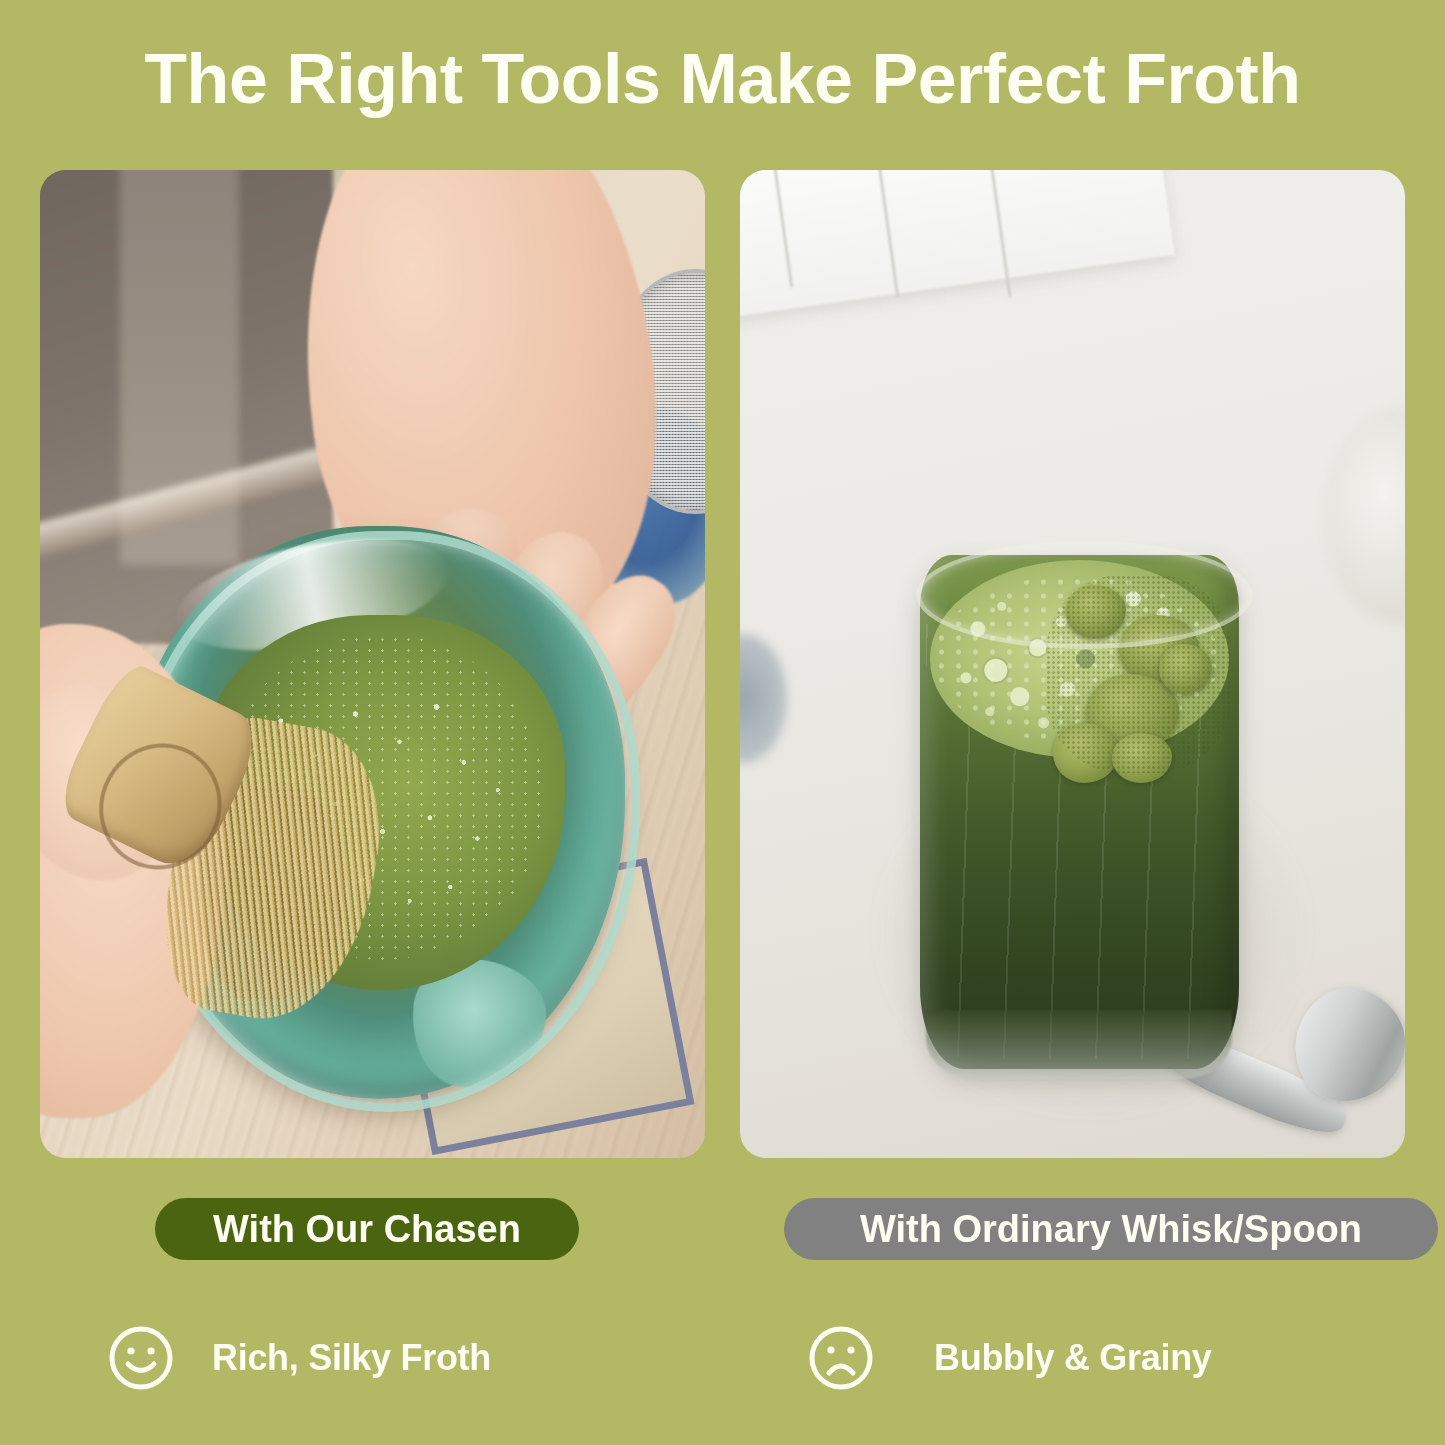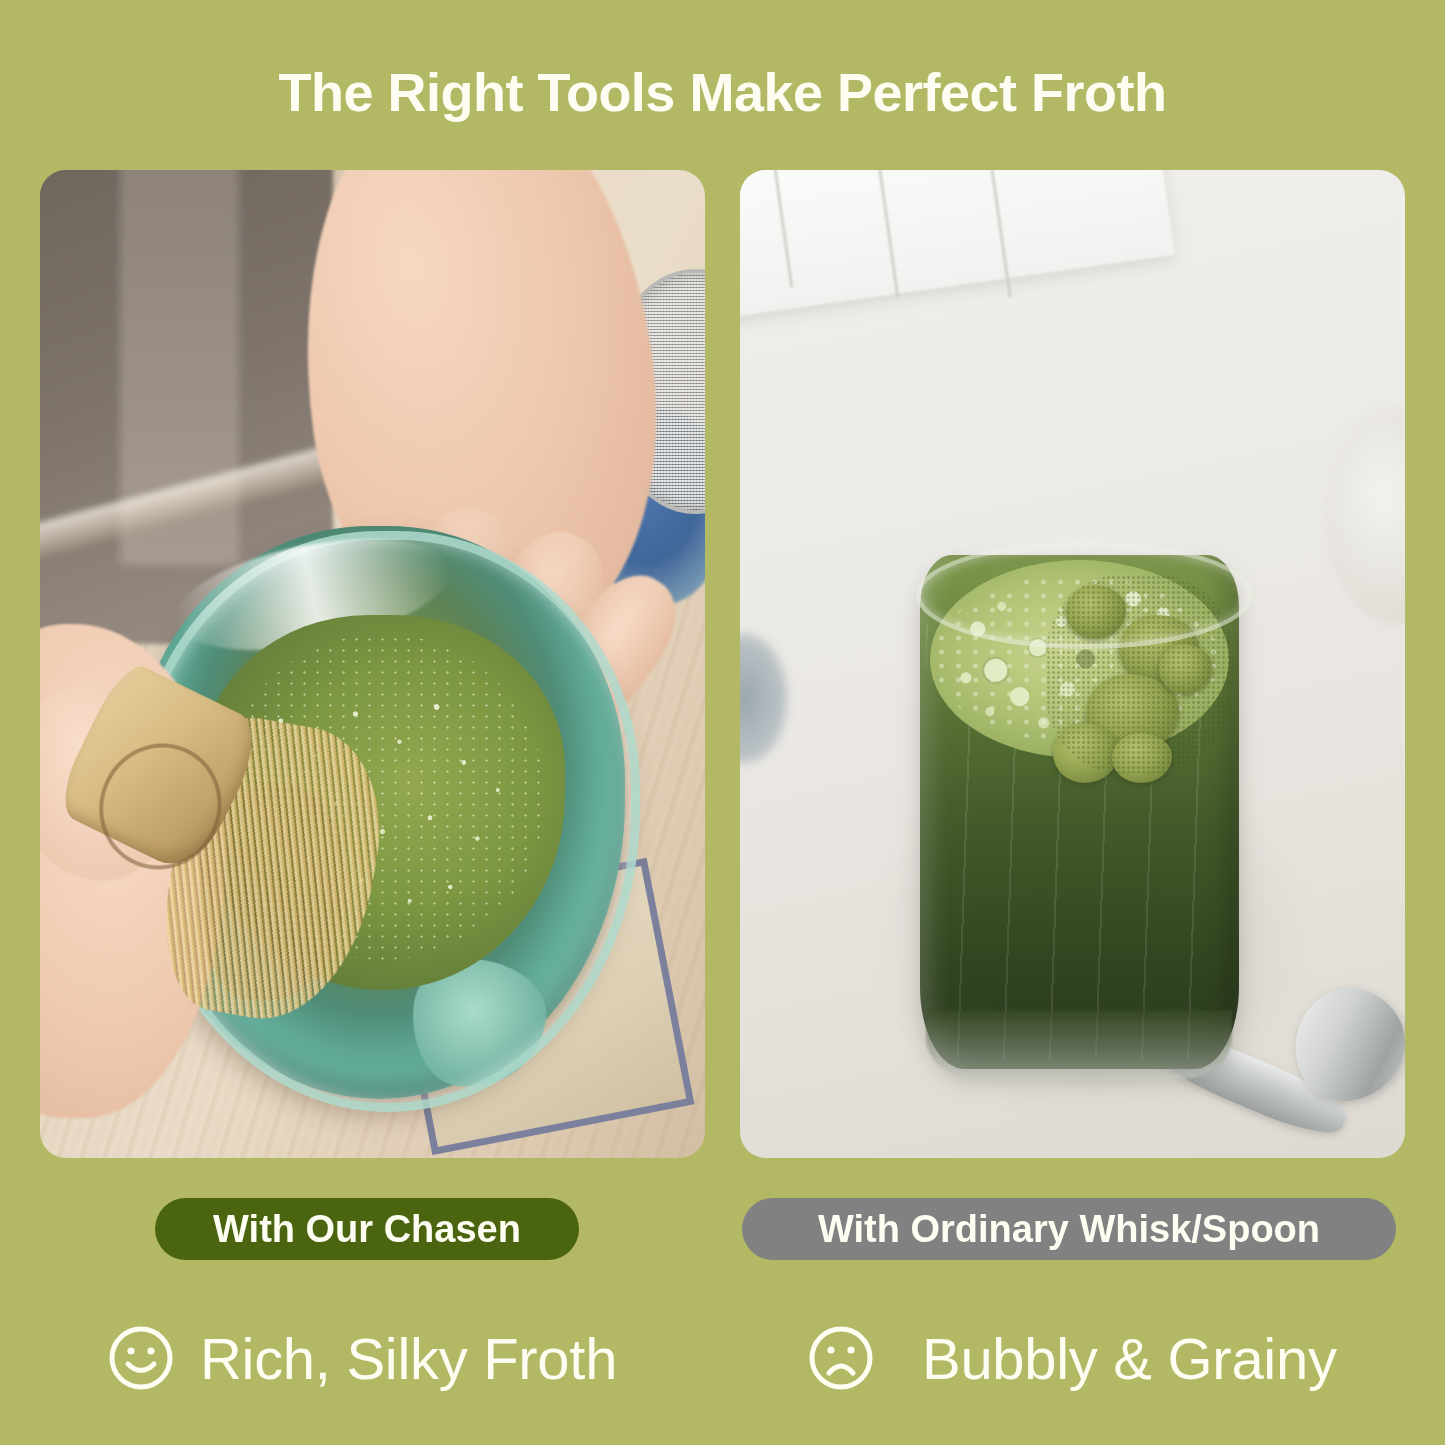--- a/index.html
+++ b/index.html
@@ -19,24 +19,24 @@
     width: 1445px;
     height: 1445px;
     background: #b2b864;
     overflow: hidden;
   }
 
   
   .headline {
     position: absolute;
     left: 0;
-    top: 50px;
+    top: 37px;
     width: 1445px;
     text-align: center;
-    font-size: 54px;
+    font-size: 70px;
     line-height: 84px;
     font-weight: bold;
     color: #fdfdf2;
     letter-spacing: -0.5px;
     white-space: nowrap;
   }
 
   
   .panel {
     position: absolute;
@@ -541,21 +541,21 @@
     font-size: 38px;
     font-weight: bold;
     white-space: nowrap;
   }
   .pill-good {
     left: 155px;
     width: 424px;
     background: #4b6410;
   }
   .pill-bad {
-    left: 742px;
+    left: 784px;
     width: 654px;
     background: #808180;
   }
 
   
   .result {
     position: absolute;
     top: 1312px;
     height: 92px;
     display: flex;
@@ -567,25 +567,26 @@
 
   .face {
     position: relative;
     width: 66px;
     height: 66px;
     flex: 0 0 auto;
   }
   .face svg { display: block; }
 
   .result-text {
-    font-size: 58px;
-    font-weight: normal;
+    font-size: 36px;
+    font-weight: bold;
     color: #fdfdf2;
     white-space: nowrap;
     letter-spacing: -0.3px;
+    margin-left: 12px;
   }
 </style>
 </head>
 <body>
 
 <div class="infographic">
 
   <div class="headline">The Right Tools Make Perfect Froth</div>
 
   <div class="panel panel-left">

